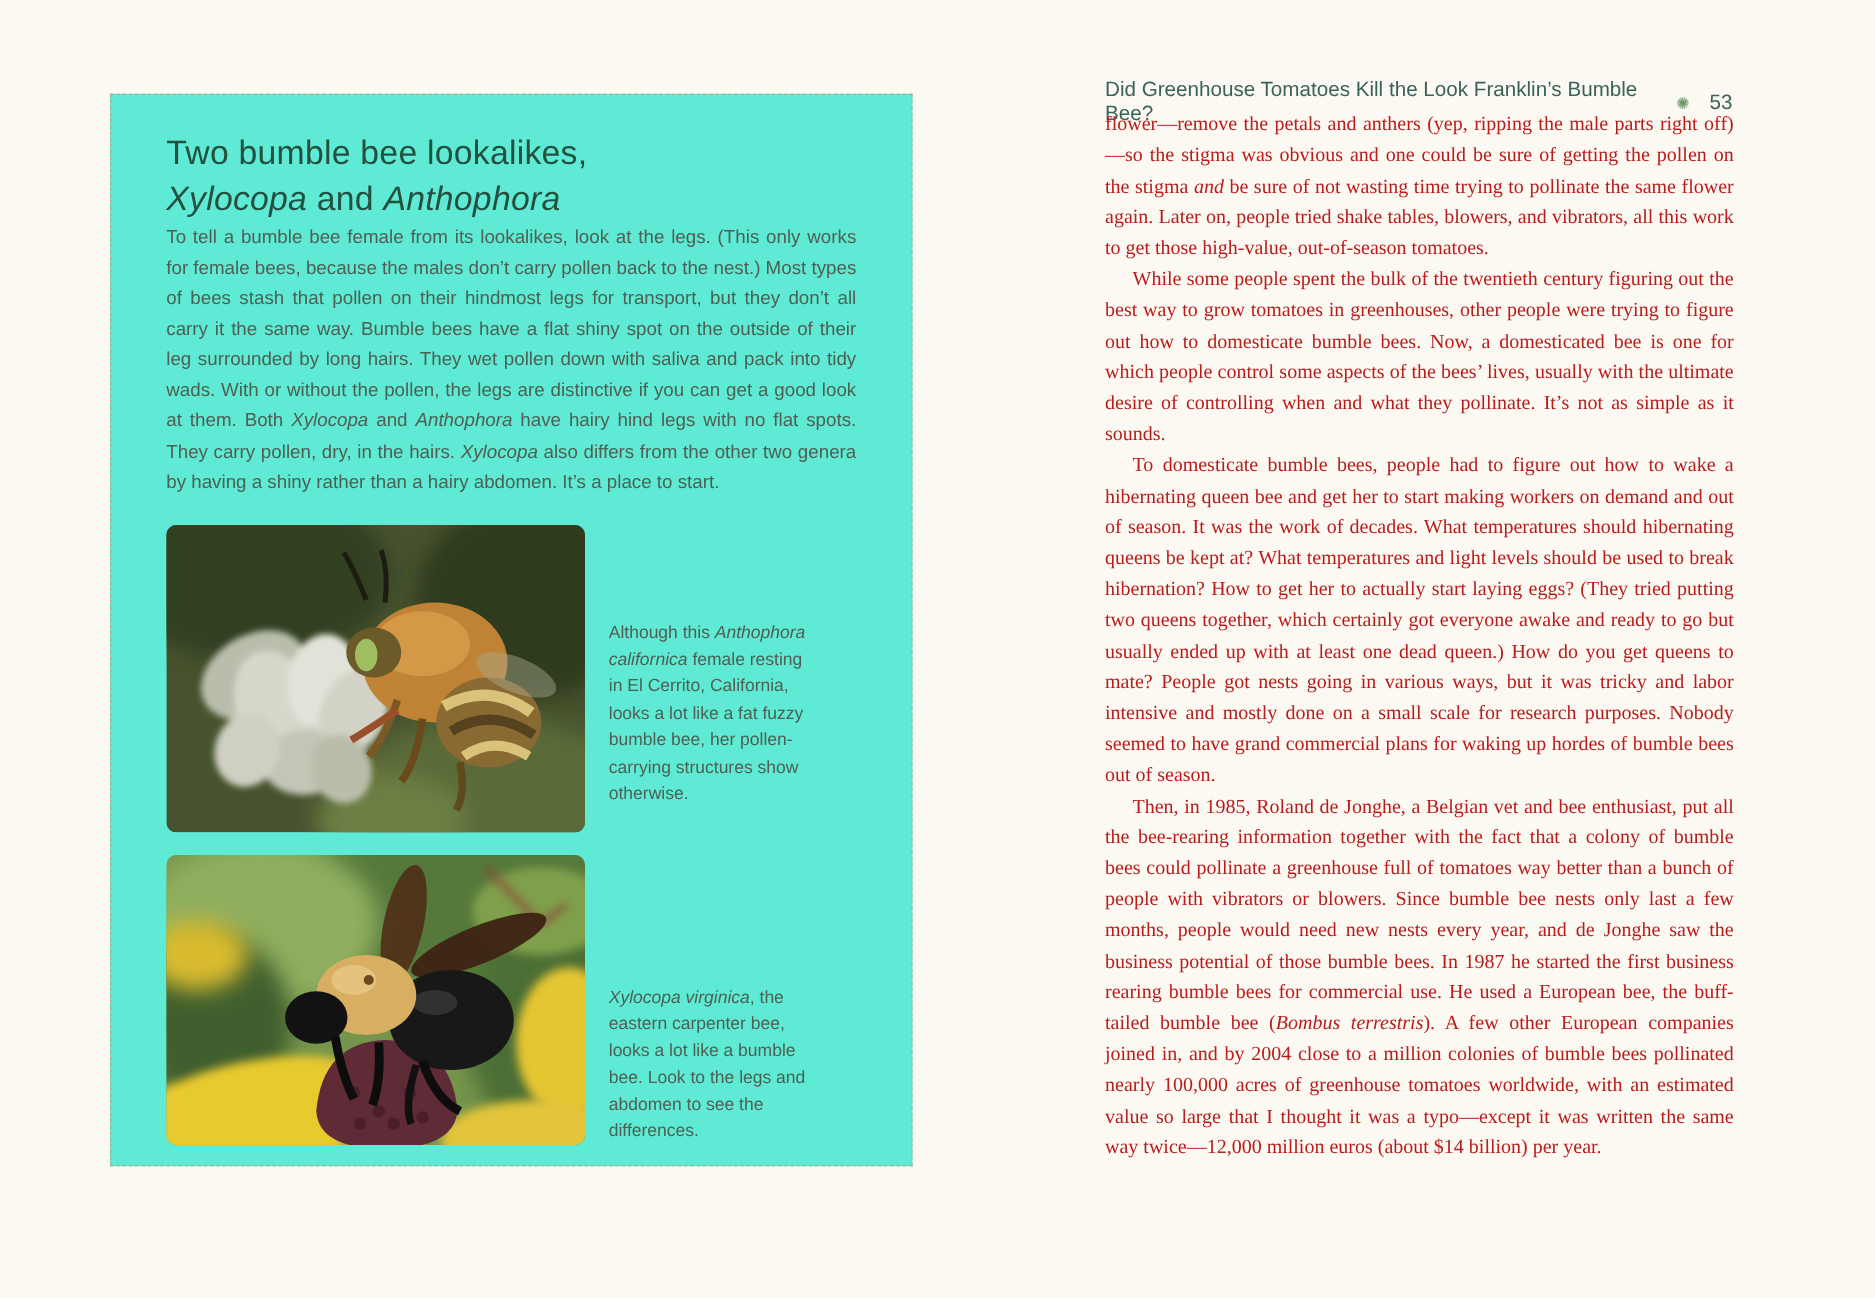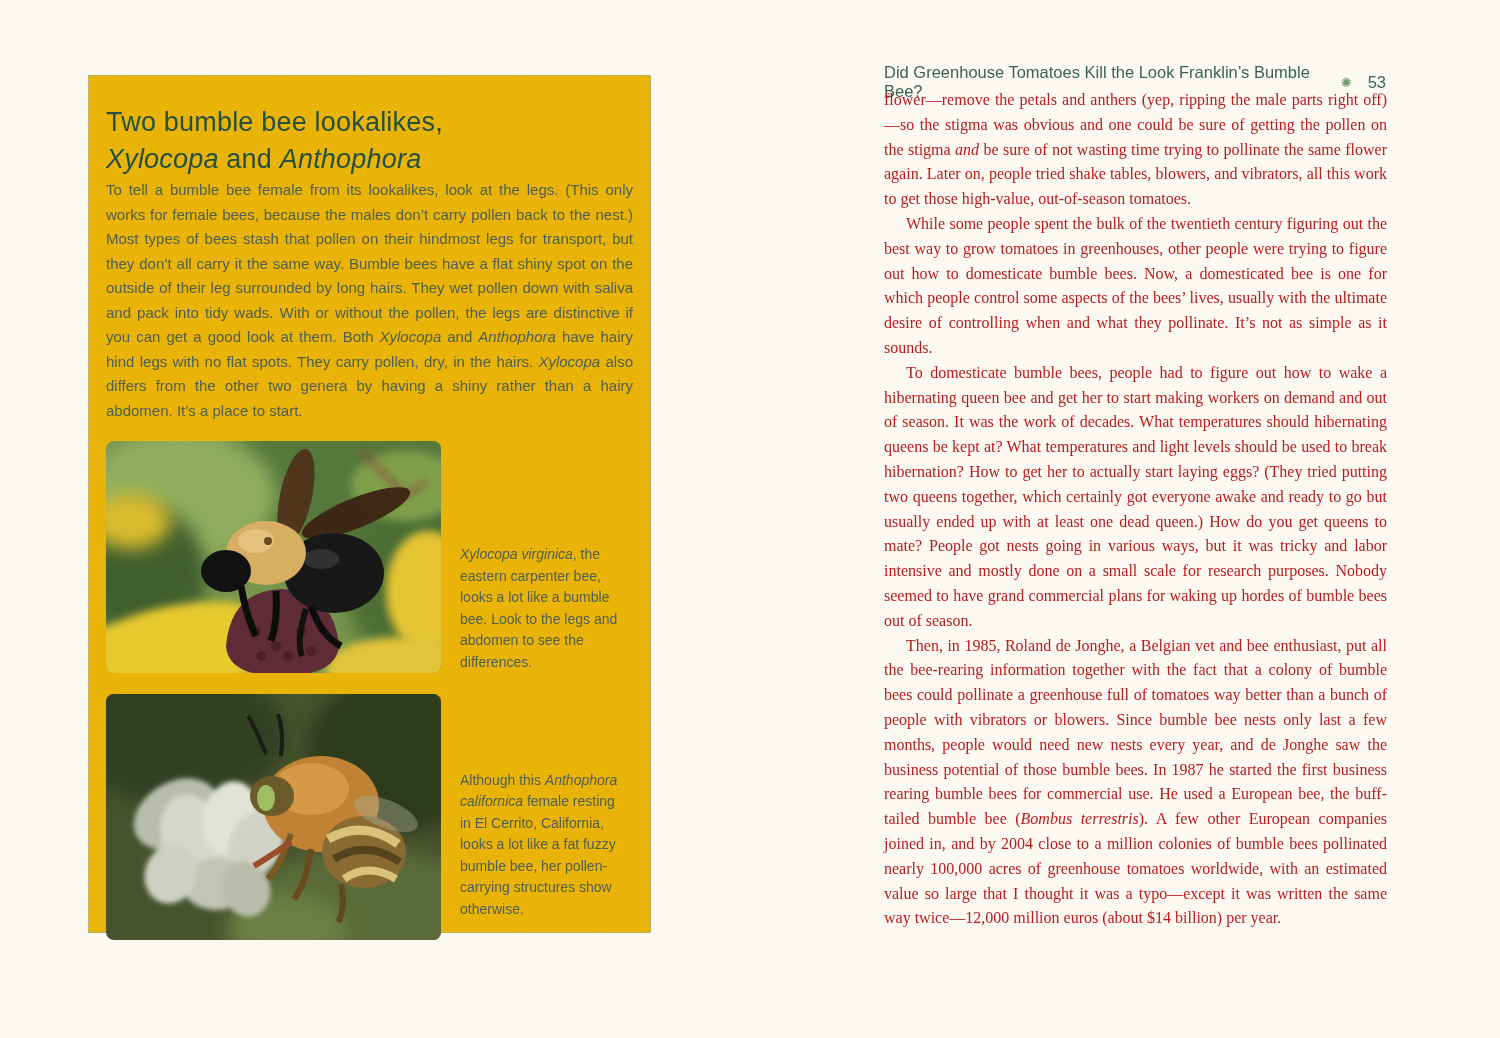--- a/index.html
+++ b/index.html
@@ -4,25 +4,25 @@
 <style>
   html,body{margin:0;padding:0;}
   body{
     width:1500px;height:1038px;position:relative;
     background:#fbf9f2;
     font-family:"Liberation Sans",sans-serif;
     overflow:hidden;
   }
   
   .sidebar{
-    position:absolute;left:88px;top:75px;width:563px;height:858px;
+    position:absolute;left:88px;top:75px;width:642px;height:858px;
     box-sizing:border-box;
-    background:#eab308;
+    background:#5eead4;
     border:1px dashed #a6b098;
-    padding:26px 17px;
+    padding:26px 44px;
   }
   .sb-title{
     color:#24503f;
     font-size:27px;line-height:37px;font-weight:400;
     letter-spacing:.2px;
     margin:2px 0 0 0;
   }
   .sb-title i{font-style:italic;}
   .sb-body{
     color:#4e6054;
@@ -78,20 +78,68 @@
 <body>
 
 <div class="sidebar">
   <h2 class="sb-title">
     <span>Two bumble bee lookalikes,</span><br>
     <span><i>Xylocopa</i> and <i>Anthophora</i></span>
   </h2>
 
   <div class="sb-body">To tell a bumble bee female from its lookalikes, look at the legs. (This only works for female bees, because the males don’t carry pollen back to the nest.) Most types of bees stash that pollen on their hindmost legs for transport, but they don’t all carry it the same way. Bumble bees have a flat shiny spot on the outside of their leg surrounded by long hairs. They wet pollen down with saliva and pack into tidy wads. With or without the pollen, the legs are distinctive if you can get a good look at them. Both <i>Xylocopa</i> and <i>Anthophora</i> have hairy hind legs with no flat spots. They carry pollen, dry, in the hairs. <i>Xylocopa</i> also differs from the other two genera by having a shiny rather than a hairy abdomen. It’s a place to start.</div>
 
+  <div class="fig-row second">
+    <div class="photo">
+      <svg width="335" height="246" viewBox="0 0 335 246" xmlns="http://www.w3.org/2000/svg">
+        <defs>
+          <filter id="c6" x="-40%" y="-40%" width="180%" height="180%">
+              <feGaussianBlur stdDeviation="9"></feGaussianBlur>
+            </filter>
+          <filter id="c2" x="-40%" y="-40%" width="180%" height="180%">
+              <feGaussianBlur stdDeviation="2.5"></feGaussianBlur>
+            </filter>
+        </defs>
+        <rect width="335" height="246" fill="#47532e"></rect>
+        <ellipse cx="70" cy="40" rx="110" ry="70" fill="#333f22" filter="url(#c6)"></ellipse>
+        <ellipse cx="290" cy="60" rx="90" ry="80" fill="#2e3a1e" filter="url(#c6)"></ellipse>
+        <ellipse cx="260" cy="215" rx="120" ry="60" fill="#5a6b38" filter="url(#c6)"></ellipse>
+        <ellipse cx="180" cy="235" rx="60" ry="35" fill="#6d7f45" filter="url(#c6)"></ellipse>
+
+        <g filter="url(#c2)">
+          <ellipse cx="70" cy="120" rx="45" ry="32" fill="#b9bdac" transform="rotate(-30 70 120)"></ellipse>
+          <ellipse cx="105" cy="165" rx="55" ry="42" fill="#c9cabe"></ellipse>
+          <ellipse cx="85" cy="140" rx="30" ry="40" fill="#d7d8cc" transform="rotate(-15 85 140)"></ellipse>
+          <ellipse cx="125" cy="125" rx="28" ry="38" fill="#e2e3d8" transform="rotate(10 125 125)"></ellipse>
+          <ellipse cx="150" cy="150" rx="26" ry="36" fill="#d2d3c6" transform="rotate(25 150 150)"></ellipse>
+          <ellipse cx="110" cy="190" rx="34" ry="26" fill="#c3c5b6"></ellipse>
+          <ellipse cx="65" cy="180" rx="26" ry="30" fill="#cfd0c4" transform="rotate(20 65 180)"></ellipse>
+          <ellipse cx="140" cy="195" rx="24" ry="28" fill="#babdaa" transform="rotate(-18 140 195)"></ellipse>
+        </g>
+
+        <path d="M160 60 Q150 35 142 22" stroke="#1c1c12" stroke-width="4" fill="none"></path>
+        <path d="M175 62 Q178 38 172 20" stroke="#1c1c12" stroke-width="4" fill="none"></path>
+        <ellipse cx="215" cy="110" rx="58" ry="48" fill="#c08335"></ellipse>
+        <ellipse cx="205" cy="95" rx="38" ry="26" fill="#d89c4a" opacity="0.85"></ellipse>
+        <ellipse cx="258" cy="158" rx="42" ry="36" fill="#8a6a33"></ellipse>
+        <path d="M222 145 Q258 125 292 150" stroke="#d9c27a" stroke-width="9" fill="none"></path>
+        <path d="M228 165 Q260 145 294 168" stroke="#55431f" stroke-width="8" fill="none"></path>
+        <path d="M238 185 Q262 168 290 185" stroke="#d9c27a" stroke-width="8" fill="none"></path>
+        <ellipse cx="166" cy="102" rx="22" ry="20" fill="#6b5a2a"></ellipse>
+        <ellipse cx="160" cy="104" rx="9" ry="13" fill="#9fbe62"></ellipse>
+        <ellipse cx="280" cy="120" rx="34" ry="14" fill="#a8a890" opacity="0.45" transform="rotate(22 280 120)"></ellipse>
+        <path d="M185 140 Q175 170 162 185" stroke="#7a5a22" stroke-width="6" fill="none"></path>
+        <path d="M205 155 Q200 190 188 205" stroke="#6a4a1c" stroke-width="6" fill="none"></path>
+        <path d="M185 148 Q160 165 148 172" stroke="#9a4f2a" stroke-width="6" fill="none"></path>
+        <path d="M235 190 Q240 215 232 228" stroke="#5f4a1e" stroke-width="6" fill="none"></path>
+      </svg>
+    </div>
+    <div class="caption c2">Although this <i>Anthophora californica</i> female resting in El Cerrito, California, looks a lot like a fat fuzzy bumble bee, her pollen-carrying structures show otherwise.</div>
+  </div>
+
   <div class="fig-row first">
     <div class="photo">
       <svg width="335" height="232" viewBox="0 0 335 232" xmlns="http://www.w3.org/2000/svg">
         <defs>
           <filter id="b6" x="-40%" y="-40%" width="180%" height="180%">
               <feGaussianBlur stdDeviation="9"></feGaussianBlur>
             </filter>
           <filter id="b3" x="-40%" y="-40%" width="180%" height="180%">
               <feGaussianBlur stdDeviation="4"></feGaussianBlur>
             </filter>
@@ -125,68 +173,20 @@
         <circle cx="162" cy="100" r="4" fill="#6b4a20"></circle>
         <ellipse cx="120" cy="130" rx="25" ry="21" fill="#121212"></ellipse>
         <path d="M135 145 Q140 175 150 195" stroke="#0d0d0d" stroke-width="7" fill="none"></path>
         <path d="M170 150 Q172 180 165 200" stroke="#0d0d0d" stroke-width="7" fill="none"></path>
         <path d="M205 165 Q215 195 235 205" stroke="#0d0d0d" stroke-width="7" fill="none"></path>
         <path d="M200 168 Q190 200 196 215" stroke="#111" stroke-width="6" fill="none"></path>
       </svg>
     </div>
     <div class="caption"><i>Xylocopa virginica</i>, the eastern carpenter bee, looks a lot like a bumble bee. Look to the legs and abdomen to see the differences.</div>
   </div>
-
-  <div class="fig-row second">
-    <div class="photo">
-      <svg width="335" height="246" viewBox="0 0 335 246" xmlns="http://www.w3.org/2000/svg">
-        <defs>
-          <filter id="c6" x="-40%" y="-40%" width="180%" height="180%">
-              <feGaussianBlur stdDeviation="9"></feGaussianBlur>
-            </filter>
-          <filter id="c2" x="-40%" y="-40%" width="180%" height="180%">
-              <feGaussianBlur stdDeviation="2.5"></feGaussianBlur>
-            </filter>
-        </defs>
-        <rect width="335" height="246" fill="#47532e"></rect>
-        <ellipse cx="70" cy="40" rx="110" ry="70" fill="#333f22" filter="url(#c6)"></ellipse>
-        <ellipse cx="290" cy="60" rx="90" ry="80" fill="#2e3a1e" filter="url(#c6)"></ellipse>
-        <ellipse cx="260" cy="215" rx="120" ry="60" fill="#5a6b38" filter="url(#c6)"></ellipse>
-        <ellipse cx="180" cy="235" rx="60" ry="35" fill="#6d7f45" filter="url(#c6)"></ellipse>
-
-        <g filter="url(#c2)">
-          <ellipse cx="70" cy="120" rx="45" ry="32" fill="#b9bdac" transform="rotate(-30 70 120)"></ellipse>
-          <ellipse cx="105" cy="165" rx="55" ry="42" fill="#c9cabe"></ellipse>
-          <ellipse cx="85" cy="140" rx="30" ry="40" fill="#d7d8cc" transform="rotate(-15 85 140)"></ellipse>
-          <ellipse cx="125" cy="125" rx="28" ry="38" fill="#e2e3d8" transform="rotate(10 125 125)"></ellipse>
-          <ellipse cx="150" cy="150" rx="26" ry="36" fill="#d2d3c6" transform="rotate(25 150 150)"></ellipse>
-          <ellipse cx="110" cy="190" rx="34" ry="26" fill="#c3c5b6"></ellipse>
-          <ellipse cx="65" cy="180" rx="26" ry="30" fill="#cfd0c4" transform="rotate(20 65 180)"></ellipse>
-          <ellipse cx="140" cy="195" rx="24" ry="28" fill="#babdaa" transform="rotate(-18 140 195)"></ellipse>
-        </g>
-
-        <path d="M160 60 Q150 35 142 22" stroke="#1c1c12" stroke-width="4" fill="none"></path>
-        <path d="M175 62 Q178 38 172 20" stroke="#1c1c12" stroke-width="4" fill="none"></path>
-        <ellipse cx="215" cy="110" rx="58" ry="48" fill="#c08335"></ellipse>
-        <ellipse cx="205" cy="95" rx="38" ry="26" fill="#d89c4a" opacity="0.85"></ellipse>
-        <ellipse cx="258" cy="158" rx="42" ry="36" fill="#8a6a33"></ellipse>
-        <path d="M222 145 Q258 125 292 150" stroke="#d9c27a" stroke-width="9" fill="none"></path>
-        <path d="M228 165 Q260 145 294 168" stroke="#55431f" stroke-width="8" fill="none"></path>
-        <path d="M238 185 Q262 168 290 185" stroke="#d9c27a" stroke-width="8" fill="none"></path>
-        <ellipse cx="166" cy="102" rx="22" ry="20" fill="#6b5a2a"></ellipse>
-        <ellipse cx="160" cy="104" rx="9" ry="13" fill="#9fbe62"></ellipse>
-        <ellipse cx="280" cy="120" rx="34" ry="14" fill="#a8a890" opacity="0.45" transform="rotate(22 280 120)"></ellipse>
-        <path d="M185 140 Q175 170 162 185" stroke="#7a5a22" stroke-width="6" fill="none"></path>
-        <path d="M205 155 Q200 190 188 205" stroke="#6a4a1c" stroke-width="6" fill="none"></path>
-        <path d="M185 148 Q160 165 148 172" stroke="#9a4f2a" stroke-width="6" fill="none"></path>
-        <path d="M235 190 Q240 215 232 228" stroke="#5f4a1e" stroke-width="6" fill="none"></path>
-      </svg>
-    </div>
-    <div class="caption c2">Although this <i>Anthophora californica</i> female resting in El Cerrito, California, looks a lot like a fat fuzzy bumble bee, her pollen-carrying structures show otherwise.</div>
-  </div>
 </div>
 
 <div class="runhead">
   <span>Did Greenhouse Tomatoes Kill the Look Franklin’s Bumble Bee?</span>
   <span class="orn">✺</span>
   <span class="pnum">53</span>
 </div>
 
 <div class="bodycol">
   <p>flower—remove the petals and anthers (yep, ripping the male parts right off)—so the stigma was obvious and one could be sure of getting the pollen on the stigma <i>and</i> be sure of not wasting time trying to pollinate the same flower again. Later on, people tried shake tables, blowers, and vibrators, all this work to get those high-value, out-of-season tomatoes.</p>

